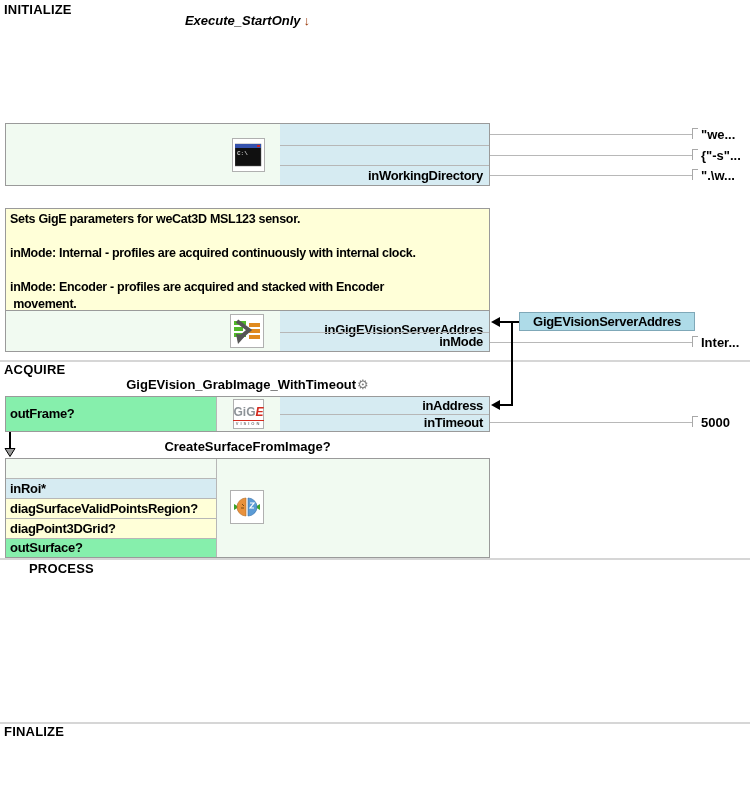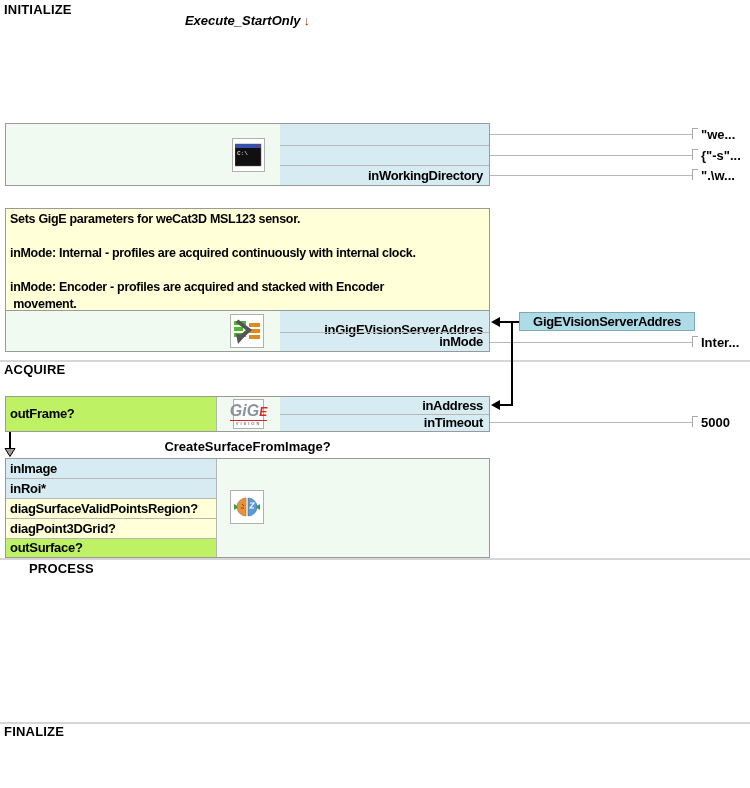--- a/index.html
+++ b/index.html
@@ -24,23 +24,23 @@
   .icon-box{background:#fff;border:1px solid #b0b0b0;display:flex;align-items:center;justify-content:center;}
   .gray-line{background:#b8b8b8;height:1px;}
   .black-h{background:#000;height:2px;}
   .black-v{background:#000;width:2px;}
   .bracket{width:6px;height:11px;border-left:1px solid #a8a8a8;border-top:1px solid #a8a8a8;}
   .value-label{font-size:13px;white-space:nowrap;}
   .arrow-left{width:0;height:0;border-top:5px solid transparent;border-bottom:5px solid transparent;border-right:9px solid #000;}
   .conn-label{background:#AEDBE8;border:1px solid #7fa8b8;font-size:13px;text-align:center;line-height:17px;letter-spacing:-0.3px;}
   .in-bg{background:#D6EBF2;}
   .diag-bg{background:#FFFFD8;}
-  .out-bg{background:#bef264;}
+  .out-bg{background:#86efac;}
   .gige-logo{text-align:center;line-height:1;}
-  .gige-logo .gig{font-style:italic;font-size:16px;color:#8d9398;}
+  .gige-logo .gig{font-size:12px;color:#8d9398;}
   .gige-logo .gige-e{font-style:italic;font-size:12px;color:#d42a1e;}
   .gige-logo .vision{font-size:4px;letter-spacing:2px;color:#777;border-top:1px solid #d42a1e;margin-top:1px;padding-top:1px;}
 </style>
 </head>
 <body>
 
 <div class="canvas">
 
   <div class="abs section-label" style="left:4px;top:2px;">INITIALIZE</div>
   <div class="abs divider" style="top:360px;"></div>
@@ -105,20 +105,23 @@
   <div class="abs bracket" style="left:692px;top:336px;"></div>
   <div class="abs value-label" style="left:701px;top:335px;">Inter...</div>
 
   <div class="abs arrow-left" style="left:491px;top:317px;"></div>
   <div class="abs black-h" style="left:499px;top:321px;width:20px;"></div>
   <div class="abs conn-label" style="left:519px;top:312px;width:176px;height:19px;">GigEVisionServerAddres</div>
   <div class="abs black-v" style="left:511px;top:321px;height:85px;"></div>
   <div class="abs black-h" style="left:499px;top:404px;width:14px;"></div>
   <div class="abs arrow-left" style="left:491px;top:400px;"></div>
 
+  <div class="abs block-title" style="top:377px;">
+    <span>GigEVision_GrabImage_WithTimeout</span><span class="gear">⚙</span>
+  </div>
   <div class="abs box ports-area" style="left:5px;top:396px;width:485px;height:36px;"></div>
   <div class="abs out-bg" style="left:6px;top:397px;width:210px;height:34px;"></div>
   <div class="abs col-sep" style="left:216px;top:397px;height:34px;"></div>
   <div class="abs port-label port-left" style="left:10px;top:397px;width:200px;height:40px;line-height:34px;padding-left:0;">outFrame?</div>
   <div class="abs blue-panel" style="left:280px;top:397px;width:209px;height:34px;"></div>
   <div class="abs port-label port-right" style="left:282px;top:397px;width:205px;height:17px;line-height:17px;">inAddress</div>
   <div class="abs row-sep" style="left:280px;top:414px;width:209px;"></div>
   <div class="abs port-label port-right" style="left:282px;top:415px;width:205px;height:16px;line-height:16px;">inTimeout</div>
   <div class="abs icon-box" style="left:233px;top:399px;width:31px;height:30px;">
     <div class="gige-logo">
@@ -133,21 +136,20 @@
 
   <div class="abs black-v" style="left:9px;top:432px;height:17px;"></div>
   <svg class="abs" style="left:4px;top:448px;" width="13" height="10">
     <polygon points="1,0.5 11,0.5 6,8.5" fill="#9a9a9a" stroke="#000" stroke-width="1"></polygon>
   </svg>
 
   <div class="abs block-title" style="top:439px;">
     <span>CreateSurfaceFromImage?</span>
   </div>
   <div class="abs box ports-area" style="left:5px;top:458px;width:485px;height:100px;"></div>
-  <div class="abs in-bg port-label port-left" style="left:6px;top:459px;width:210px;height:19px;line-height:19px;">inImage</div>
   <div class="abs row-sep" style="left:6px;top:478px;width:210px;"></div>
   <div class="abs in-bg port-label port-left" style="left:6px;top:479px;width:210px;height:19px;line-height:19px;">inRoi*</div>
   <div class="abs row-sep" style="left:6px;top:498px;width:210px;"></div>
   <div class="abs diag-bg port-label port-left" style="left:6px;top:499px;width:210px;height:19px;line-height:19px;">diagSurfaceValidPointsRegion?</div>
   <div class="abs row-sep" style="left:6px;top:518px;width:210px;"></div>
   <div class="abs diag-bg port-label port-left" style="left:6px;top:519px;width:210px;height:19px;line-height:19px;">diagPoint3DGrid?</div>
   <div class="abs row-sep" style="left:6px;top:538px;width:210px;"></div>
   <div class="abs out-bg port-label port-left" style="left:6px;top:539px;width:210px;height:18px;line-height:18px;">outSurface?</div>
   <div class="abs col-sep" style="left:216px;top:459px;height:98px;"></div>
   <div class="abs icon-box" style="left:230px;top:490px;width:34px;height:34px;">

